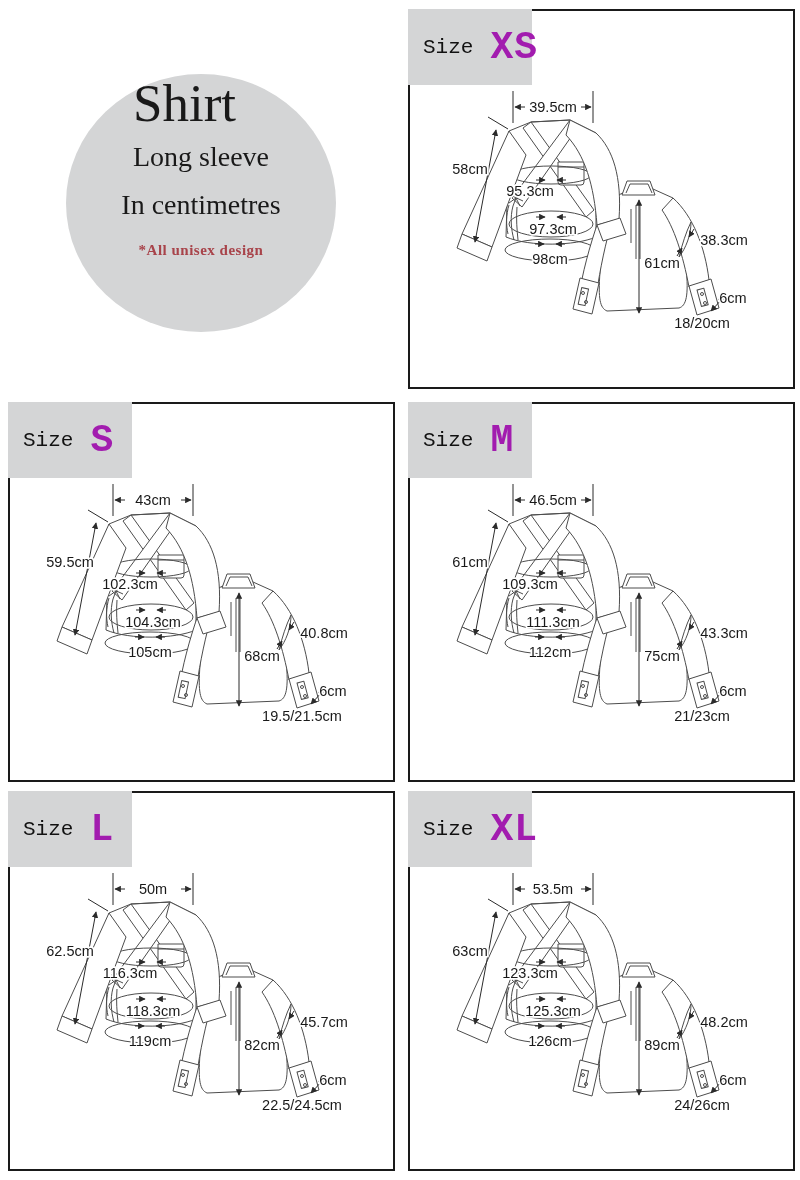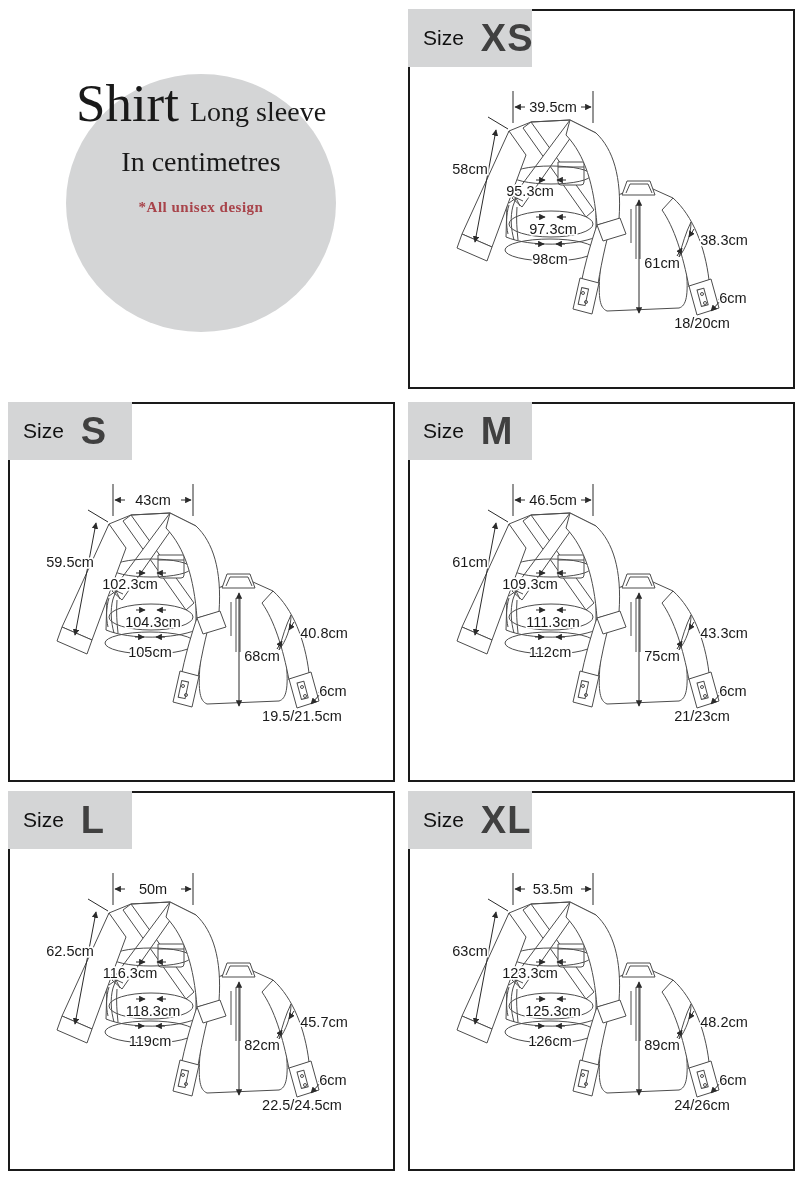--- a/index.html
+++ b/index.html
@@ -11,41 +11,41 @@
   html,body{margin:0;padding:0;background:#fff;}
   body{width:800px;height:1180px;position:relative;overflow:hidden;
        font-family:"Liberation Sans",sans-serif;color:var(--ink);}
 
   
   .badge{position:absolute;left:66px;top:74px;width:270px;height:258px;
          border-radius:50%;background:var(--gray);
          display:flex;flex-direction:column;align-items:center;text-align:center;
          font-family:"Liberation Serif",serif;}
   .badge .l1{margin-top:52px;font-size:27px;letter-spacing:.5px;}
-  .badge .l2{display:flex;align-items:baseline;gap:11px;margin-top:2px;}
+  .badge .l2{display:flex;align-items:baseline;gap:11px;margin-top:2px;flex-direction:column;}
   .badge .product{font-size:53px;line-height:1.02;}
   .badge .variant{font-size:28px;}
   .badge .l3{font-size:28px;margin-top:16px;}
   .badge .note{font-family:Liberation Serif, serif;font-weight:700;
                font-size:15px;color:var(--red);margin-top:21px;letter-spacing:.5px;}
 
   
   .panel{position:absolute;width:383px;height:376px;border:2px solid var(--border);
          background:#fff;}
   .p-xs{left:408px;top:9px;}
   .p-s {left:8px;  top:402px;}
   .p-m {left:408px;top:402px;}
   .p-l {left:8px;  top:791px;}
   .p-xl{left:408px;top:791px;}
 
-  .size-tab{position:absolute;left:-2px;top:-2px;width:124px;height:58px;
+  .size-tab{position:absolute;left:-2px;top:-2px;width:124px;height:76px;
             background:var(--gray);box-sizing:border-box;
-            display:flex;align-items:center;padding-left:15px;gap:17px;}
+            display:flex;align-items:center;padding-left:15px;gap:17px;font-family:Liberation Mono, monospace;}
   .size-word{font-size:21px;color:#111;}
-  .size-code{font-size:38px;font-weight:700;color:#404040;letter-spacing:1px;}
+  .size-code{font-size:38px;font-weight:700;color:#a21caf;letter-spacing:1px;}
 
   .art{position:absolute;left:0;top:56px;width:383px;height:320px;}
 
   
   .shp{fill:#fff;stroke:#4d4d4d;stroke-width:1;stroke-linejoin:round;}
   .ln {fill:none;stroke:#4d4d4d;stroke-width:1;stroke-linejoin:round;}
   .dim{fill:none;stroke:#2b2b2b;stroke-width:1;}
   .art text{font-size:14.5px;font-weight:500;fill:var(--ink);text-anchor:middle;
             font-family:"Liberation Sans",sans-serif;
             paint-order:stroke;stroke:#fff;stroke-width:3.5px;stroke-linejoin:round;}

